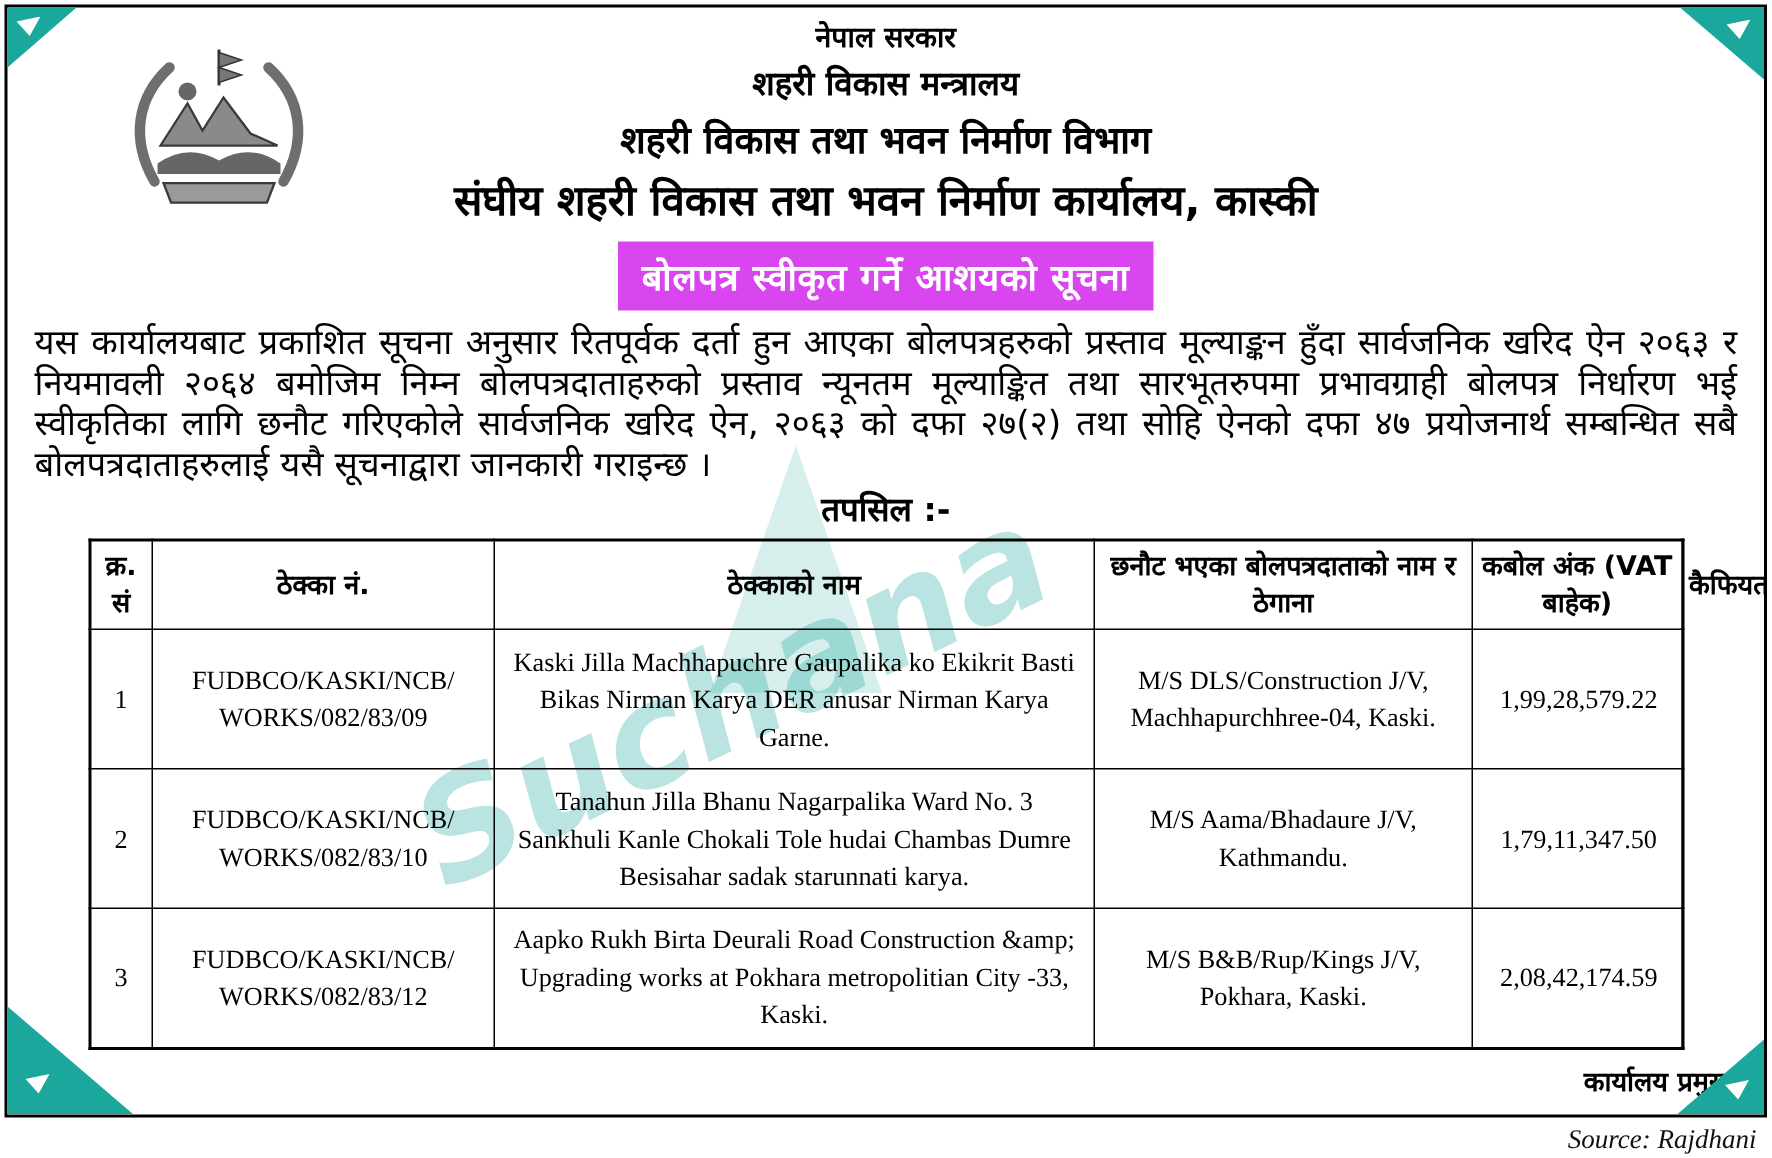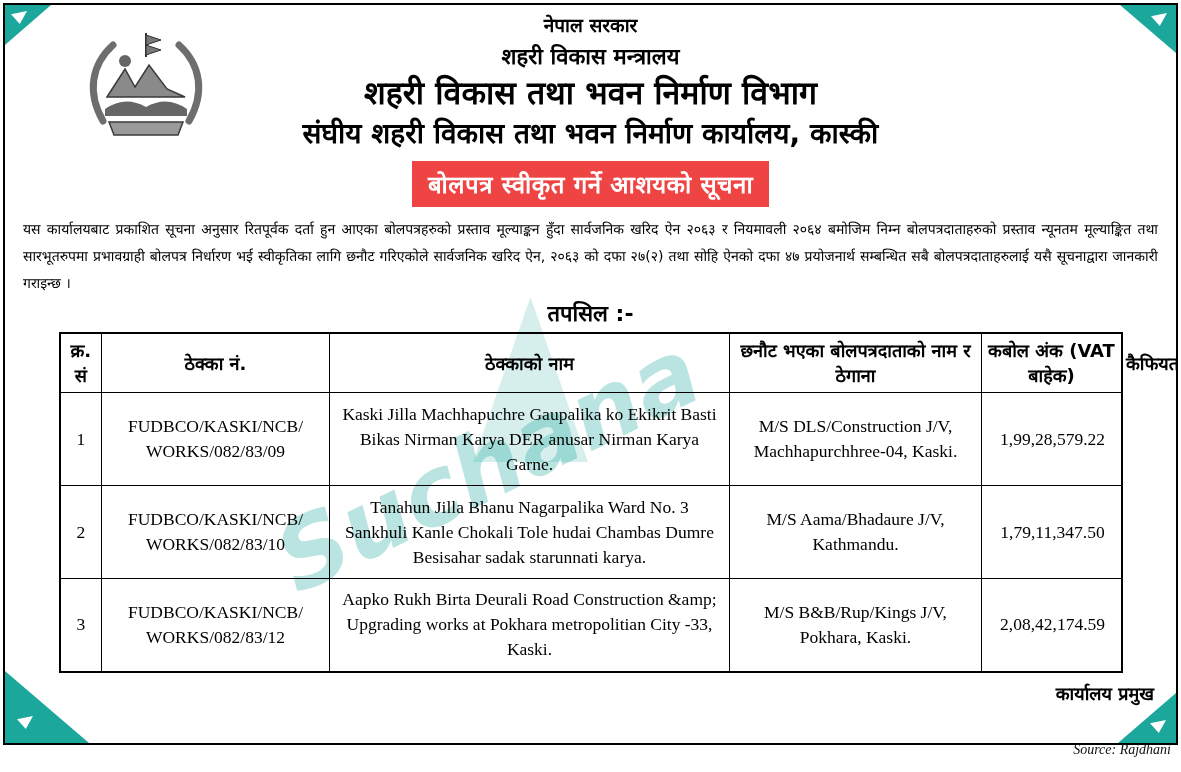--- a/index.html
+++ b/index.html
@@ -36,54 +36,54 @@
     position:absolute; left:468px; top:292px; width:115px; height:165px; z-index:-1;
     background:rgba(27,167,155,0.18); clip-path:polygon(50% 0,100% 100%,0 100%);
     pointer-events:none;
   }
   
   .emblem { position:absolute; left:80px; top:26px; width:122px; height:112px; }
   
   .hdr { text-align:center; padding-top:8px; }
   .h-gov  { font-size:19px; font-weight:bold; line-height:24px; }
   .h-min  { font-size:22px; font-weight:bold; line-height:28px; margin-top:6px; }
-  .h-dep  { font-size:32px; font-weight:bold; line-height:31px; margin-top:7px; }
+  .h-dep  { font-size:25px; font-weight:bold; line-height:31px; margin-top:7px; }
   .h-off  { font-size:28px; font-weight:bold; line-height:35px; margin-top:7px; }
   .title-wrap { margin-top:10px; }
   .title-box {
-    display:inline-block; background:#ef4444; color:#fff;
+    display:inline-block; background:#d946ef; color:#fff;
     font-size:24px; font-weight:bold; padding:6px 16px 7px; letter-spacing:0.5px;
   }
   .h-date { font-size:17px; font-weight:bold; line-height:21px; margin-top:9px; }
   
   .para {
-    margin:9px 18px 0; font-size:14px; line-height:27px;
+    margin:9px 18px 0; font-size:23px; line-height:27px;
     text-align:justify;
   }
   .tapasil { text-align:center; font-size:22px; font-weight:bold; margin-top:5px; line-height:23px; }
   
   table.tbl {
     width:959px; margin:7px auto 0; border-collapse:collapse;
     border:2px solid #000; table-layout:fixed; background:transparent;
   }
   .tbl th, .tbl td { border:1.5px solid #000; text-align:center; vertical-align:middle; }
   .tbl thead tr { height:58px; }
   .tbl tbody tr { height:93px; }
   .tbl th { font-size:18px; font-weight:bold; line-height:25px; padding:4px 4px; }
   .tbl td {
     font-family:"Liberation Serif","DejaVu Serif",serif;
     font-size:17.5px; line-height:25px; padding:6px 8px;
   }
   td.amount { text-align:center; padding-left:10px; }
   
   .sign { text-align:right; margin:8px 22px 0; font-size:18px; font-weight:bold; }
   .source {
-    position:absolute; right:10px; bottom:14px;
+    position:absolute; right:10px; bottom:2px;
     font-family:"Liberation Serif","DejaVu Serif",serif;
-    font-style:italic; font-size:14px; color:#111;
+    font-style:italic; font-size:18px; color:#111;
   }
 </style>
 </head>
 <body>
 
 <div class="doc">
 
   <div class="corner tl">
       <span class="arr"></span>
     </div>

